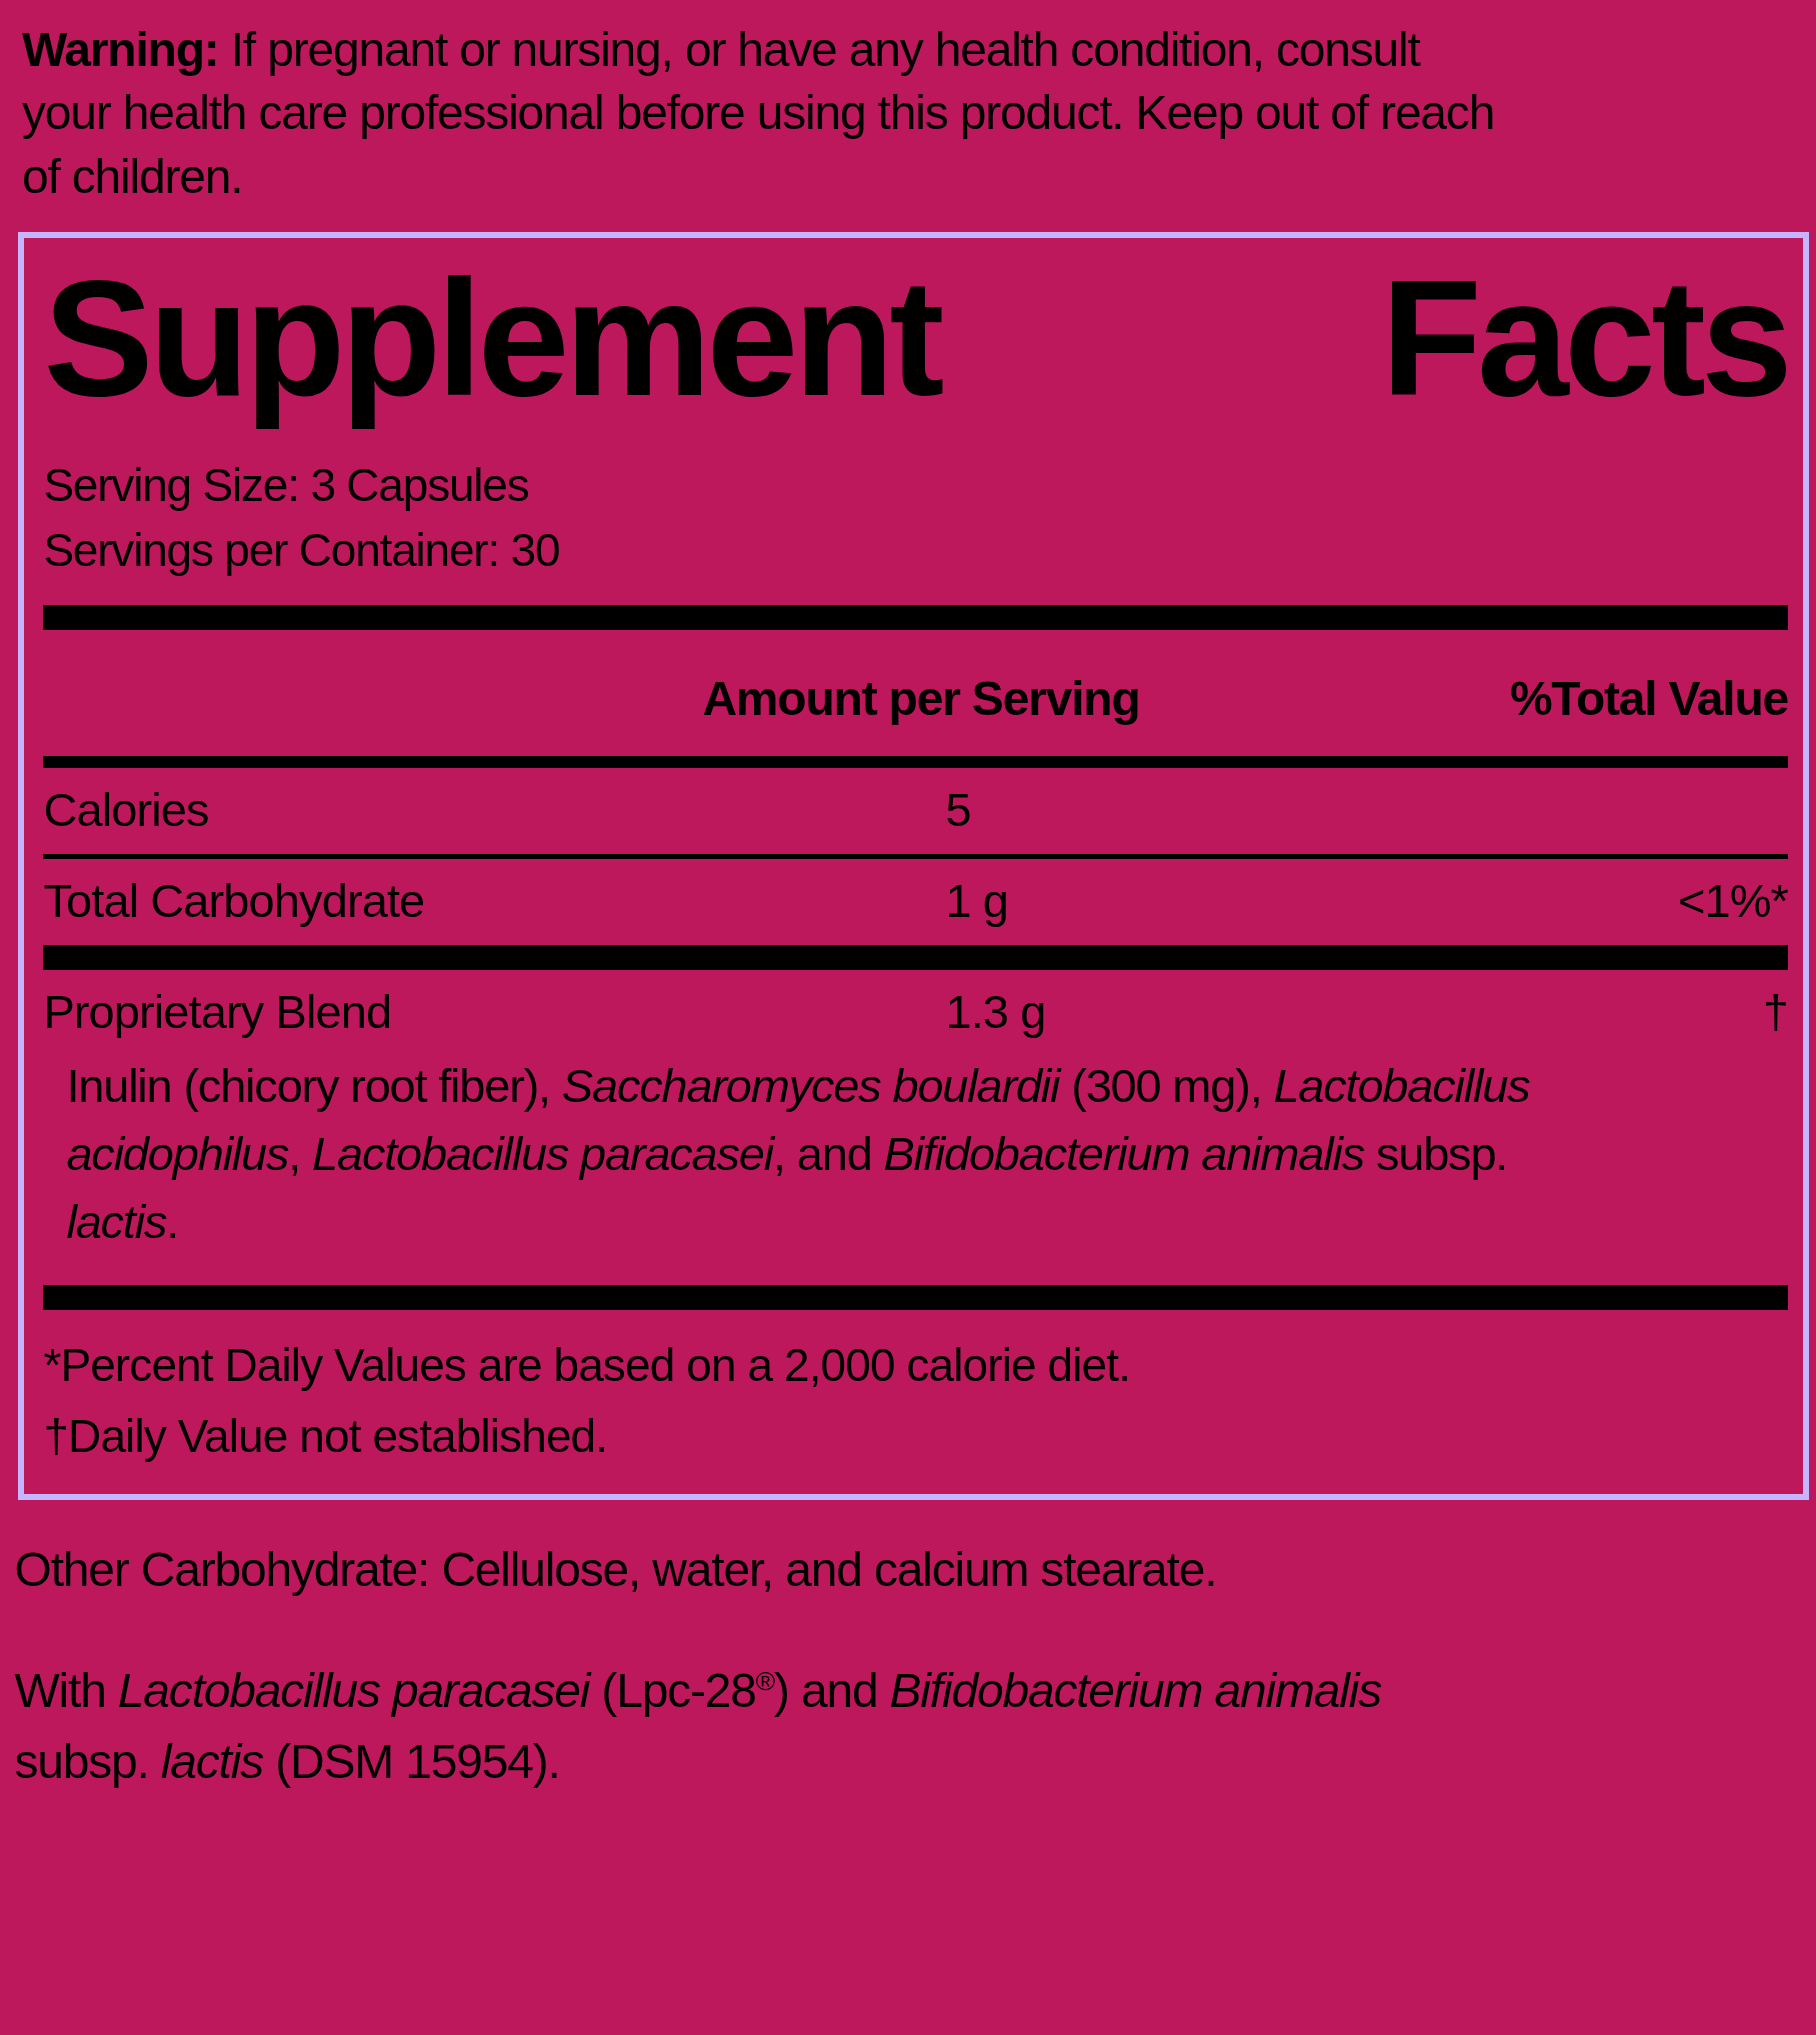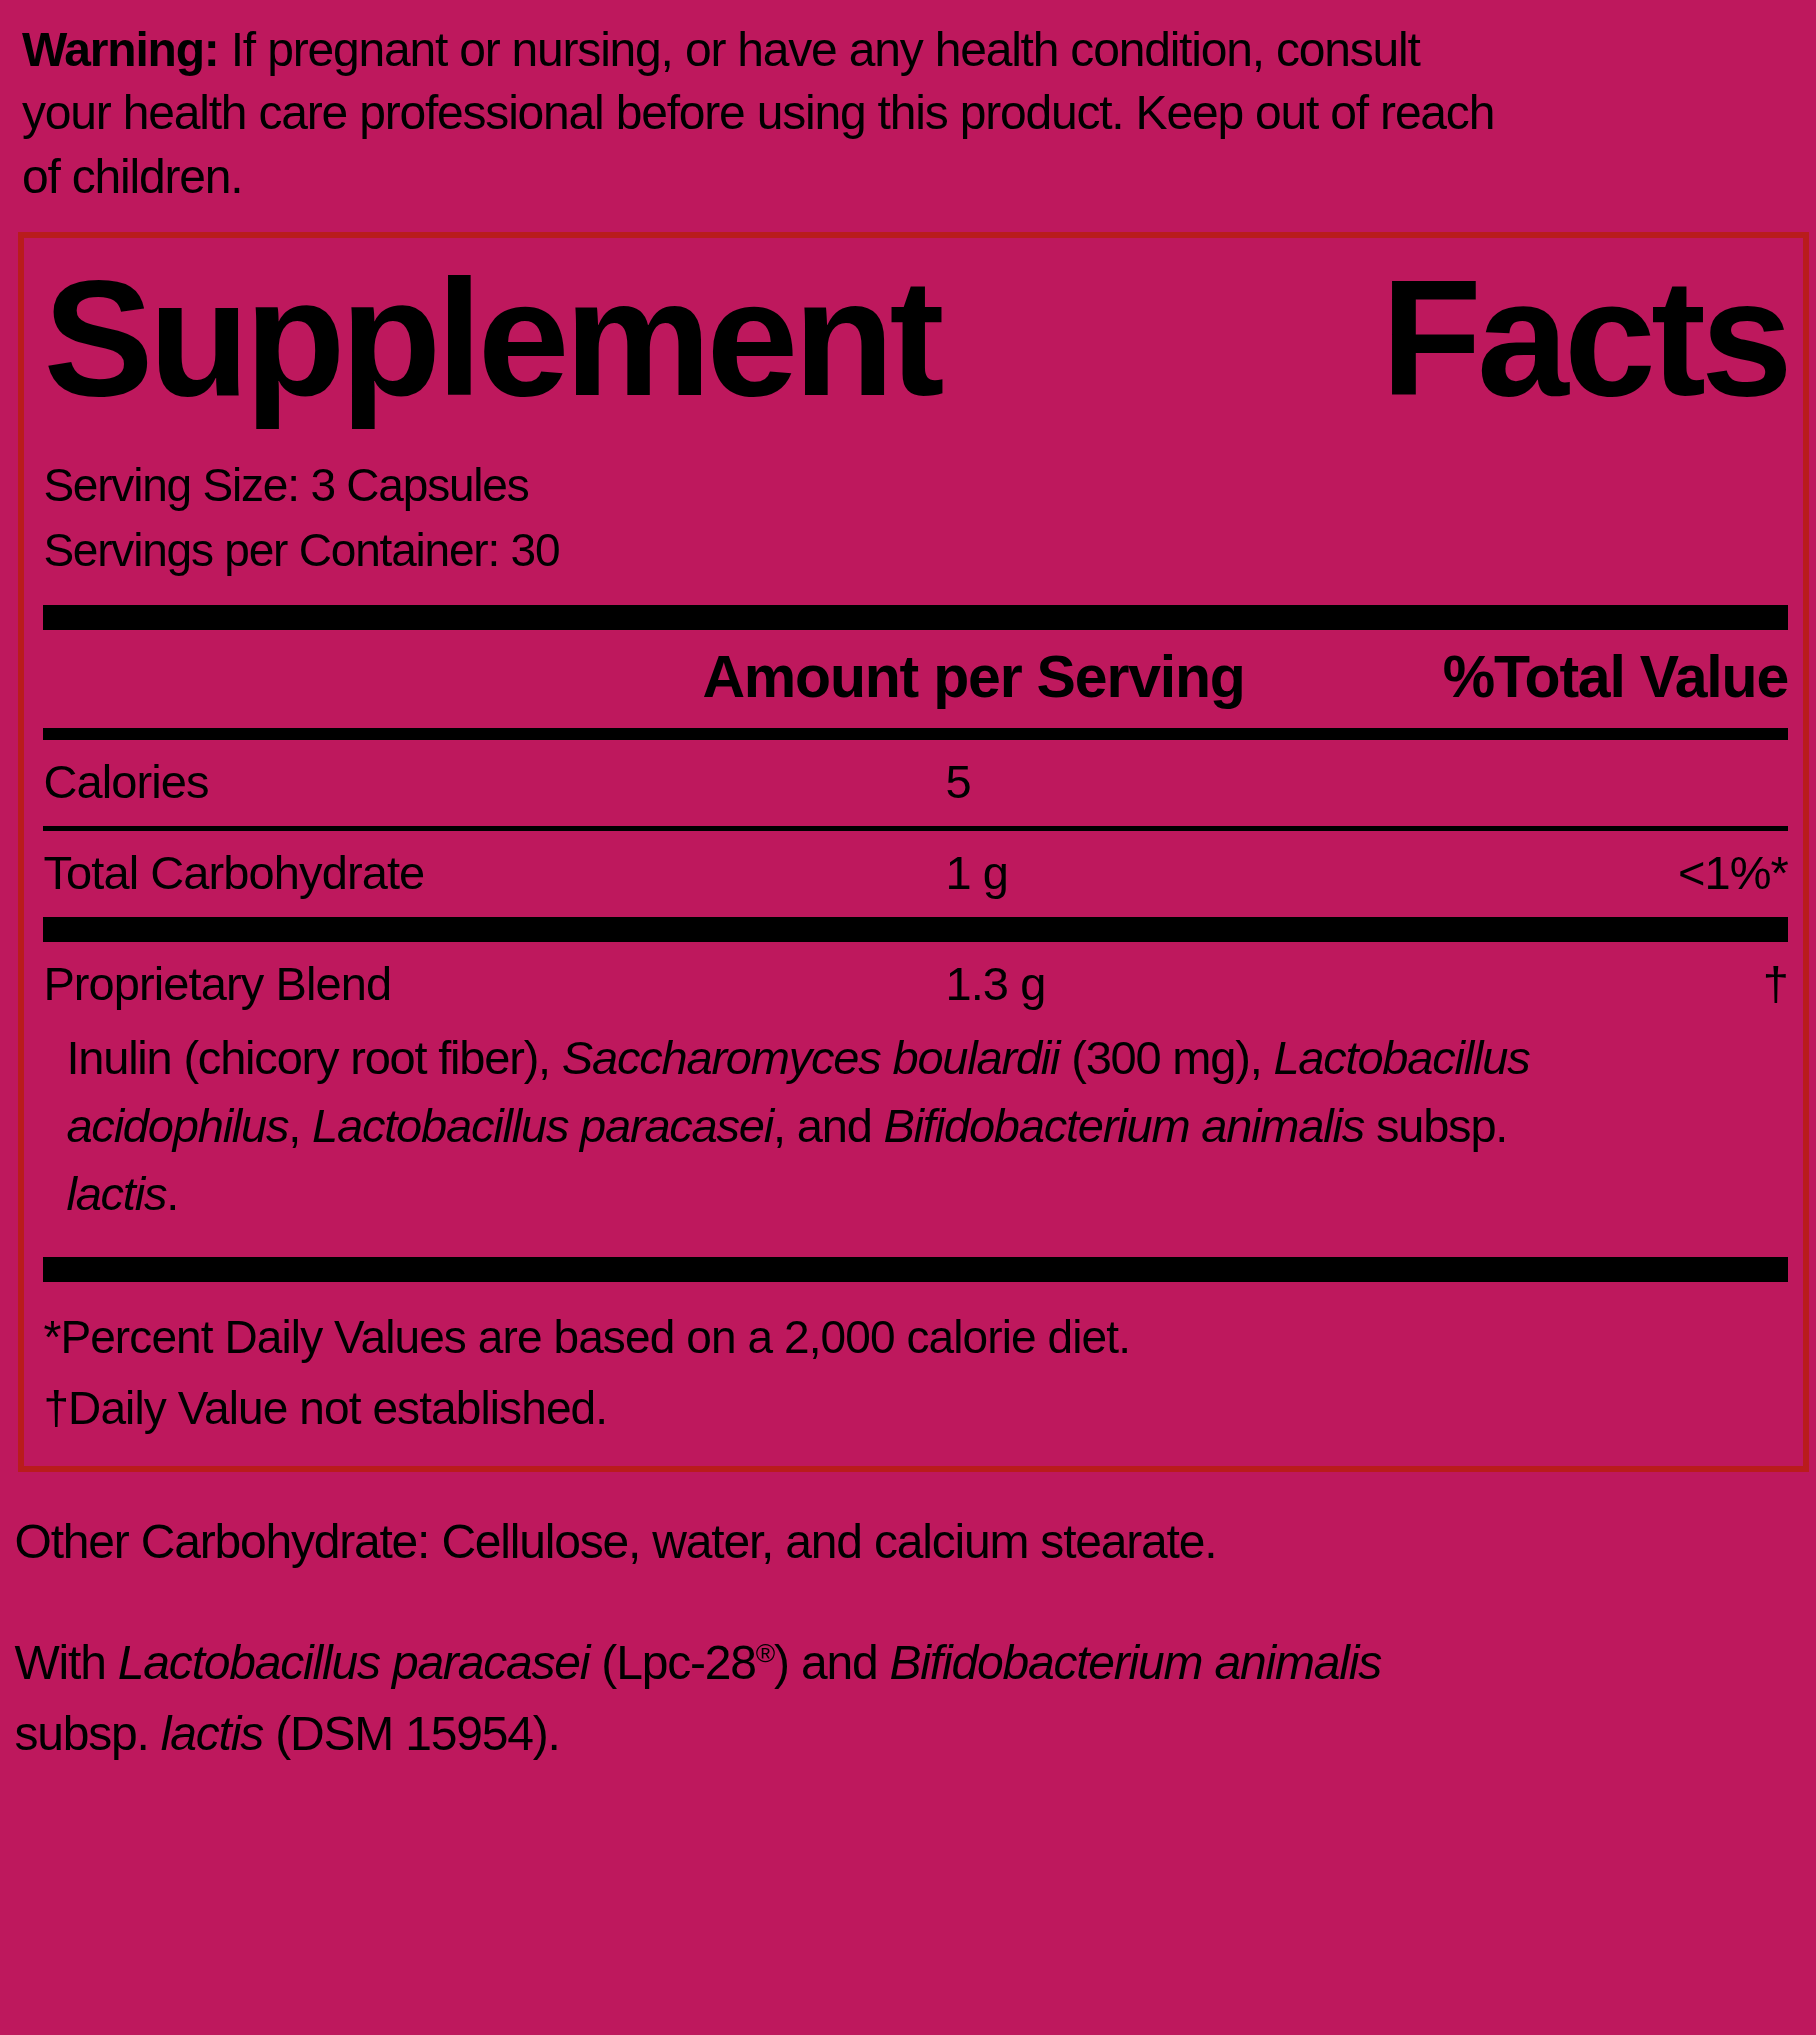--- a/index.html
+++ b/index.html
@@ -24,21 +24,21 @@
     font-size: 48px;
     line-height: 1.32;
     letter-spacing: -1.2px;
   }
   .warning .lead { font-weight: bold; }
 
   
   .facts-box {
     box-sizing: border-box;
     margin: 24px 8.5px 0 18px;
-    border: 6px solid #b91c1c;
+    border: 6px solid #c4b5fd;
     padding: 15.7px 14.5px 22px 19.4px;
   }
   .title-row {
     display: flex;
     justify-content: space-between;
     align-items: baseline;
     font-size: 165px;
     font-weight: bold;
     letter-spacing: -4.8px;
     line-height: 1.0;
@@ -56,23 +56,23 @@
   }
   .bar.thick  { height: 25.4px; }
   .bar.medium { height: 12px; }
   .bar.hair   { height: 4.2px;  }
 
   .bar.b1 { margin-top: 22px; }
 
   .hdr-row {
     position: relative;
     height: 58px;
-    margin-top: 13px;
+    margin-top: 41px;
     margin-bottom: 27px;
-    font-size: 59px;
+    font-size: 48px;
     font-weight: bold;
     letter-spacing: -1.2px;
   }
   .hdr-amount { position: absolute; left: 659px; top: 0; }
   .hdr-dv     { position: absolute; right: 0;    top: 0; }
 
   .t-row {
     position: relative;
     font-size: 47px;
     letter-spacing: -0.9px;

